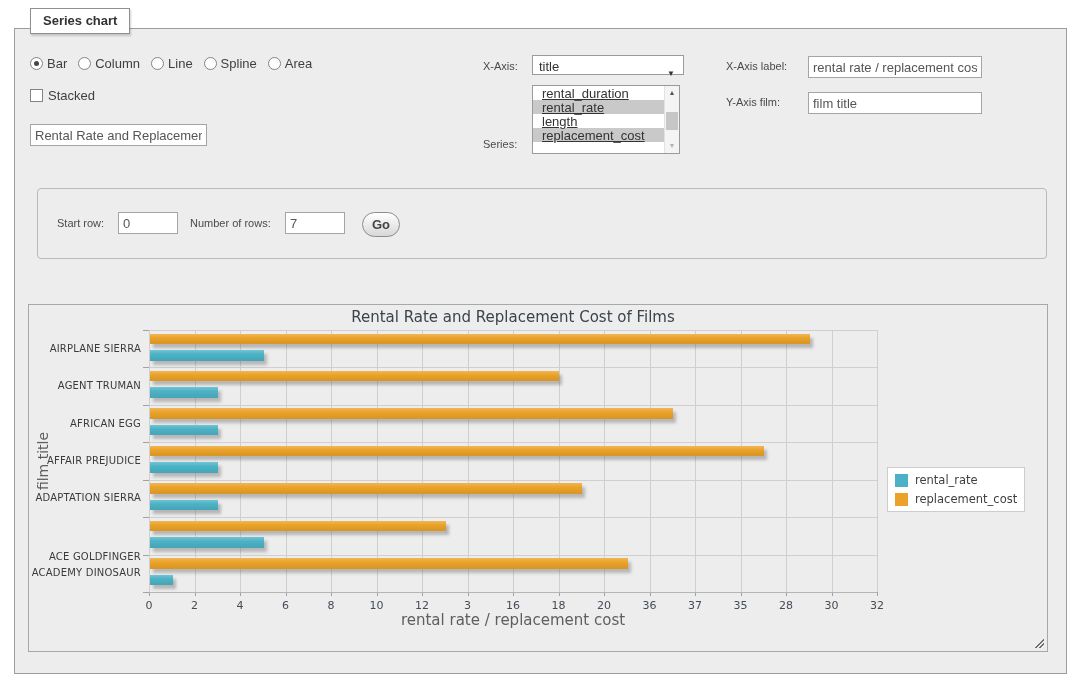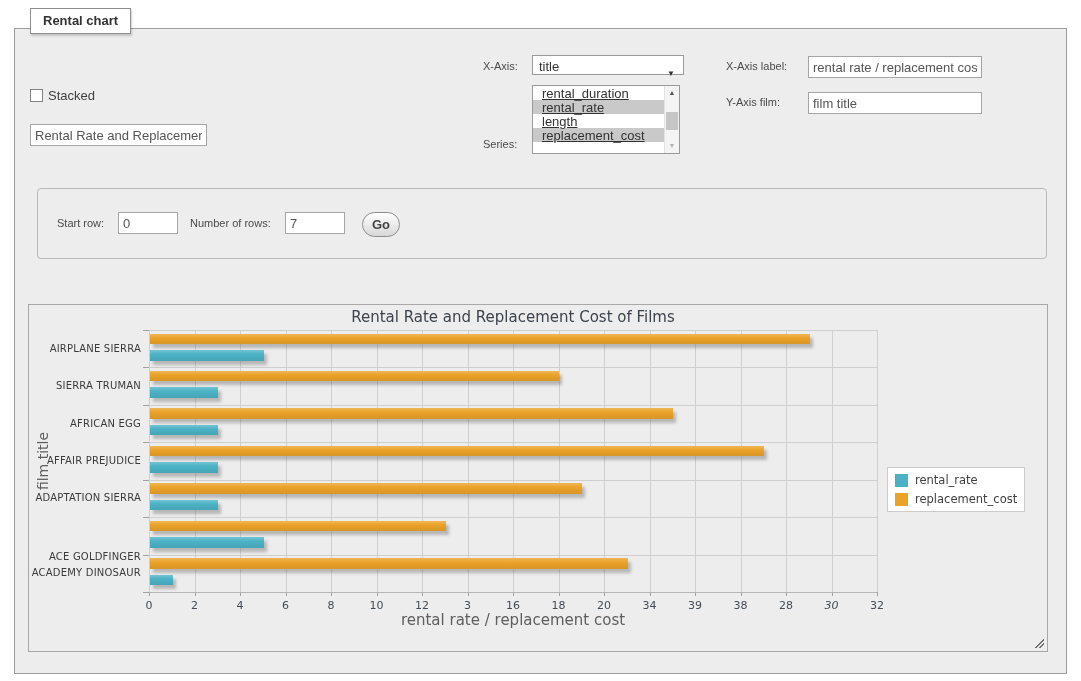--- a/index.html
+++ b/index.html
@@ -77,22 +77,44 @@
   .resize-handle { position:absolute; right:3px; bottom:3px; width:11px; height:11px;
                    clip-path:polygon(100% 0,100% 100%,0 100%);
                    background:repeating-linear-gradient(135deg,#6e6e6e 0 1px,transparent 1px 3px); }
 </style>
 </head>
 <body>
 
 <div class="page">
 
   <div class="fieldset"></div>
-  <div class="legend-box">Rental chart</div>
-
+  <div class="legend-box">Series chart</div>
+
+  <div class="radio-group" id="chart-type-group">
+      <span class="radio-item">
+        <span class="radio checked"></span>
+        <span>Bar</span>
+      </span>
+      <span class="radio-item">
+        <span class="radio"></span>
+        <span>Column</span>
+      </span>
+      <span class="radio-item">
+        <span class="radio"></span>
+        <span>Line</span>
+      </span>
+      <span class="radio-item">
+        <span class="radio"></span>
+        <span>Spline</span>
+      </span>
+      <span class="radio-item">
+        <span class="radio"></span>
+        <span>Area</span>
+      </span>
+    </div>
 
   <div class="checkbox-row">
     <span class="checkbox"></span>
     <span>Stacked</span>
   </div>
 
   <input class="text-input" style="left: 30px; top: 124px; width: 177px;" value="Rental Rate and Replacement Cost of Films">
 
   <span class="form-label" style="left:483px; top:60px;">X-Axis:</span>
   <div class="fake-select">
@@ -159,33 +181,33 @@
         <div class="tick-x" style="left: 484px; top: 287px;"></div>
         <div class="xtick-label" style="left: 484px; top: 294px;">16</div>
         <div class="gridline-v" style="left: 529.5px; top: 25px; height: 262px;"></div>
         <div class="tick-x" style="left: 529.5px; top: 287px;"></div>
         <div class="xtick-label" style="left: 529.5px; top: 294px;">18</div>
         <div class="gridline-v" style="left: 575px; top: 25px; height: 262px;"></div>
         <div class="tick-x" style="left: 575px; top: 287px;"></div>
         <div class="xtick-label" style="left: 575px; top: 294px;">20</div>
         <div class="gridline-v" style="left: 620.5px; top: 25px; height: 262px;"></div>
         <div class="tick-x" style="left: 620.5px; top: 287px;"></div>
-        <div class="xtick-label" style="left: 620.5px; top: 294px;">34</div>
+        <div class="xtick-label" style="left: 620.5px; top: 294px;">36</div>
         <div class="gridline-v" style="left: 666px; top: 25px; height: 262px;"></div>
         <div class="tick-x" style="left: 666px; top: 287px;"></div>
-        <div class="xtick-label" style="left: 666px; top: 294px;">39</div>
+        <div class="xtick-label" style="left: 666px; top: 294px;">37</div>
         <div class="gridline-v" style="left: 711.5px; top: 25px; height: 262px;"></div>
         <div class="tick-x" style="left: 711.5px; top: 287px;"></div>
-        <div class="xtick-label" style="left: 711.5px; top: 294px;">38</div>
+        <div class="xtick-label" style="left: 711.5px; top: 294px;">35</div>
         <div class="gridline-v" style="left: 757px; top: 25px; height: 262px;"></div>
         <div class="tick-x" style="left: 757px; top: 287px;"></div>
         <div class="xtick-label" style="left: 757px; top: 294px;">28</div>
         <div class="gridline-v" style="left: 802.5px; top: 25px; height: 262px;"></div>
         <div class="tick-x" style="left: 802.5px; top: 287px;"></div>
-        <div class="xtick-label" style="left: 802.5px; top: 294px; font-style: italic;">30</div>
+        <div class="xtick-label" style="left: 802.5px; top: 294px;">30</div>
         <div class="gridline-v" style="left: 848px; top: 25px; height: 262px;"></div>
         <div class="tick-x" style="left: 848px; top: 287px;"></div>
         <div class="xtick-label" style="left: 848px; top: 294px;">32</div>
         <div class="gridline-h" style="left: 120px; top: 25px; width: 728px;"></div>
         <div class="tick-y" style="left: 114px; top: 25px;"></div>
         <div class="gridline-h" style="left: 120px; top: 62.4286px; width: 728px;"></div>
         <div class="tick-y" style="left: 114px; top: 62.4286px;"></div>
         <div class="gridline-h" style="left: 120px; top: 99.8571px; width: 728px;"></div>
         <div class="tick-y" style="left: 114px; top: 99.8571px;"></div>
         <div class="gridline-h" style="left: 120px; top: 137.286px; width: 728px;"></div>
@@ -194,21 +216,21 @@
         <div class="tick-y" style="left: 114px; top: 174.714px;"></div>
         <div class="gridline-h" style="left: 120px; top: 212.143px; width: 728px;"></div>
         <div class="tick-y" style="left: 114px; top: 212.143px;"></div>
         <div class="gridline-h" style="left: 120px; top: 249.571px; width: 728px;"></div>
         <div class="tick-y" style="left: 114px; top: 249.571px;"></div>
         <div class="gridline-h axis-line" style="left: 120px; top: 287px; width: 728px;"></div>
         <div class="tick-y" style="left: 114px; top: 287px;"></div>
         <div class="cat-label" style="top: 37.7143px;">AIRPLANE SIERRA</div>
         <div class="bar" style="left: 121px; top: 28.5px; width: 659.522px; background: linear-gradient(rgba(255, 255, 255, 0.22), rgba(255, 255, 255, 0) 40%, rgba(0, 0, 0, 0.08)), rgb(234, 162, 40);"></div>
         <div class="bar" style="left: 121px; top: 45px; width: 113.522px; background: linear-gradient(rgba(255, 255, 255, 0.22), rgba(255, 255, 255, 0) 40%, rgba(0, 0, 0, 0.08)), rgb(75, 178, 197);"></div>
-        <div class="cat-label" style="top: 75.1429px;">SIERRA TRUMAN</div>
+        <div class="cat-label" style="top: 75.1429px;">AGENT TRUMAN</div>
         <div class="bar" style="left: 121px; top: 65.9286px; width: 409.272px; background: linear-gradient(rgba(255, 255, 255, 0.22), rgba(255, 255, 255, 0) 40%, rgba(0, 0, 0, 0.08)), rgb(234, 162, 40);"></div>
         <div class="bar" style="left: 121px; top: 82.4286px; width: 68.0225px; background: linear-gradient(rgba(255, 255, 255, 0.22), rgba(255, 255, 255, 0) 40%, rgba(0, 0, 0, 0.08)), rgb(75, 178, 197);"></div>
         <div class="cat-label" style="top: 112.571px;">AFRICAN EGG</div>
         <div class="bar" style="left: 121px; top: 103.357px; width: 523.022px; background: linear-gradient(rgba(255, 255, 255, 0.22), rgba(255, 255, 255, 0) 40%, rgba(0, 0, 0, 0.08)), rgb(234, 162, 40);"></div>
         <div class="bar" style="left: 121px; top: 119.857px; width: 68.0225px; background: linear-gradient(rgba(255, 255, 255, 0.22), rgba(255, 255, 255, 0) 40%, rgba(0, 0, 0, 0.08)), rgb(75, 178, 197);"></div>
         <div class="cat-label" style="top: 150px;">AFFAIR PREJUDICE</div>
         <div class="bar" style="left: 121px; top: 140.786px; width: 614.022px; background: linear-gradient(rgba(255, 255, 255, 0.22), rgba(255, 255, 255, 0) 40%, rgba(0, 0, 0, 0.08)), rgb(234, 162, 40);"></div>
         <div class="bar" style="left: 121px; top: 157.286px; width: 68.0225px; background: linear-gradient(rgba(255, 255, 255, 0.22), rgba(255, 255, 255, 0) 40%, rgba(0, 0, 0, 0.08)), rgb(75, 178, 197);"></div>
         <div class="cat-label" style="top: 187.429px;">ADAPTATION SIERRA</div>
         <div class="bar" style="left: 121px; top: 178.214px; width: 432.022px; background: linear-gradient(rgba(255, 255, 255, 0.22), rgba(255, 255, 255, 0) 40%, rgba(0, 0, 0, 0.08)), rgb(234, 162, 40);"></div>

